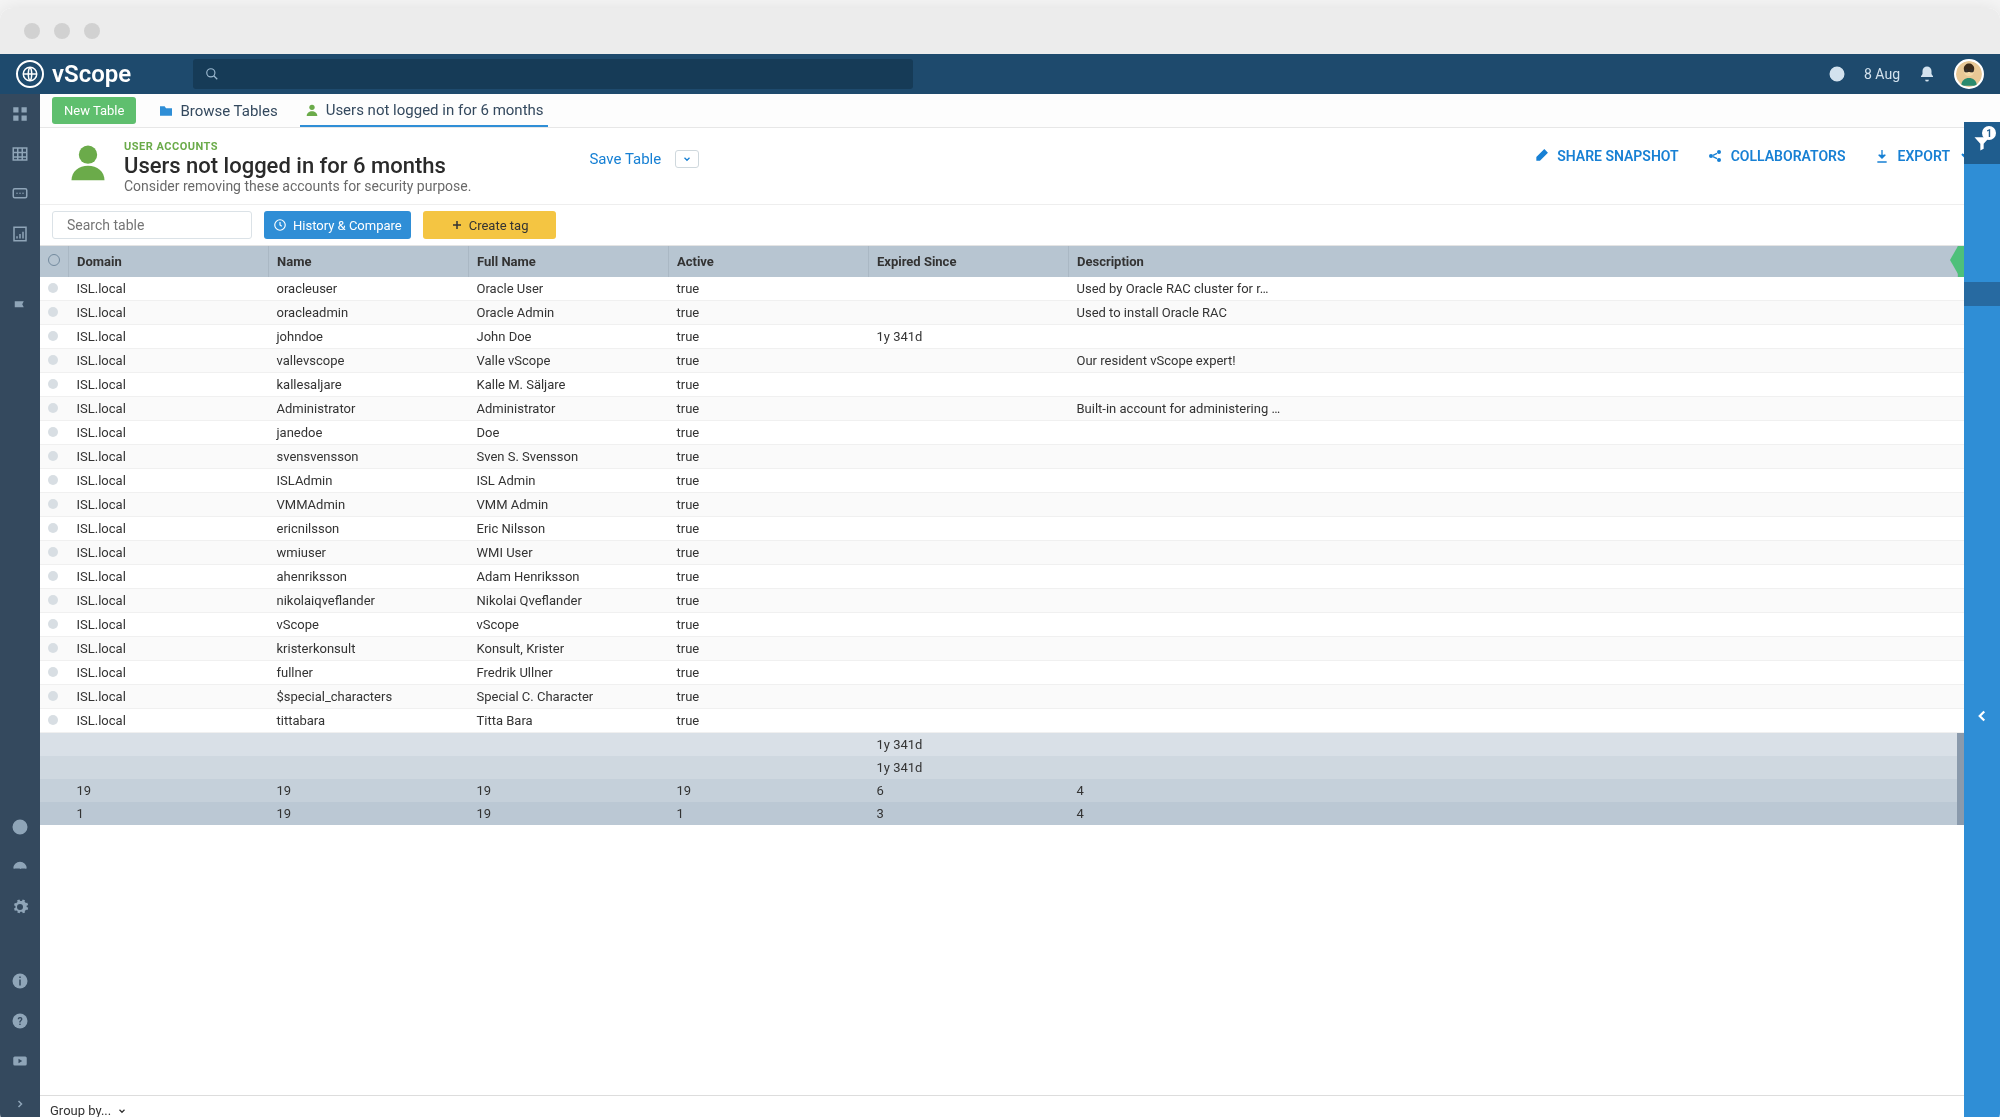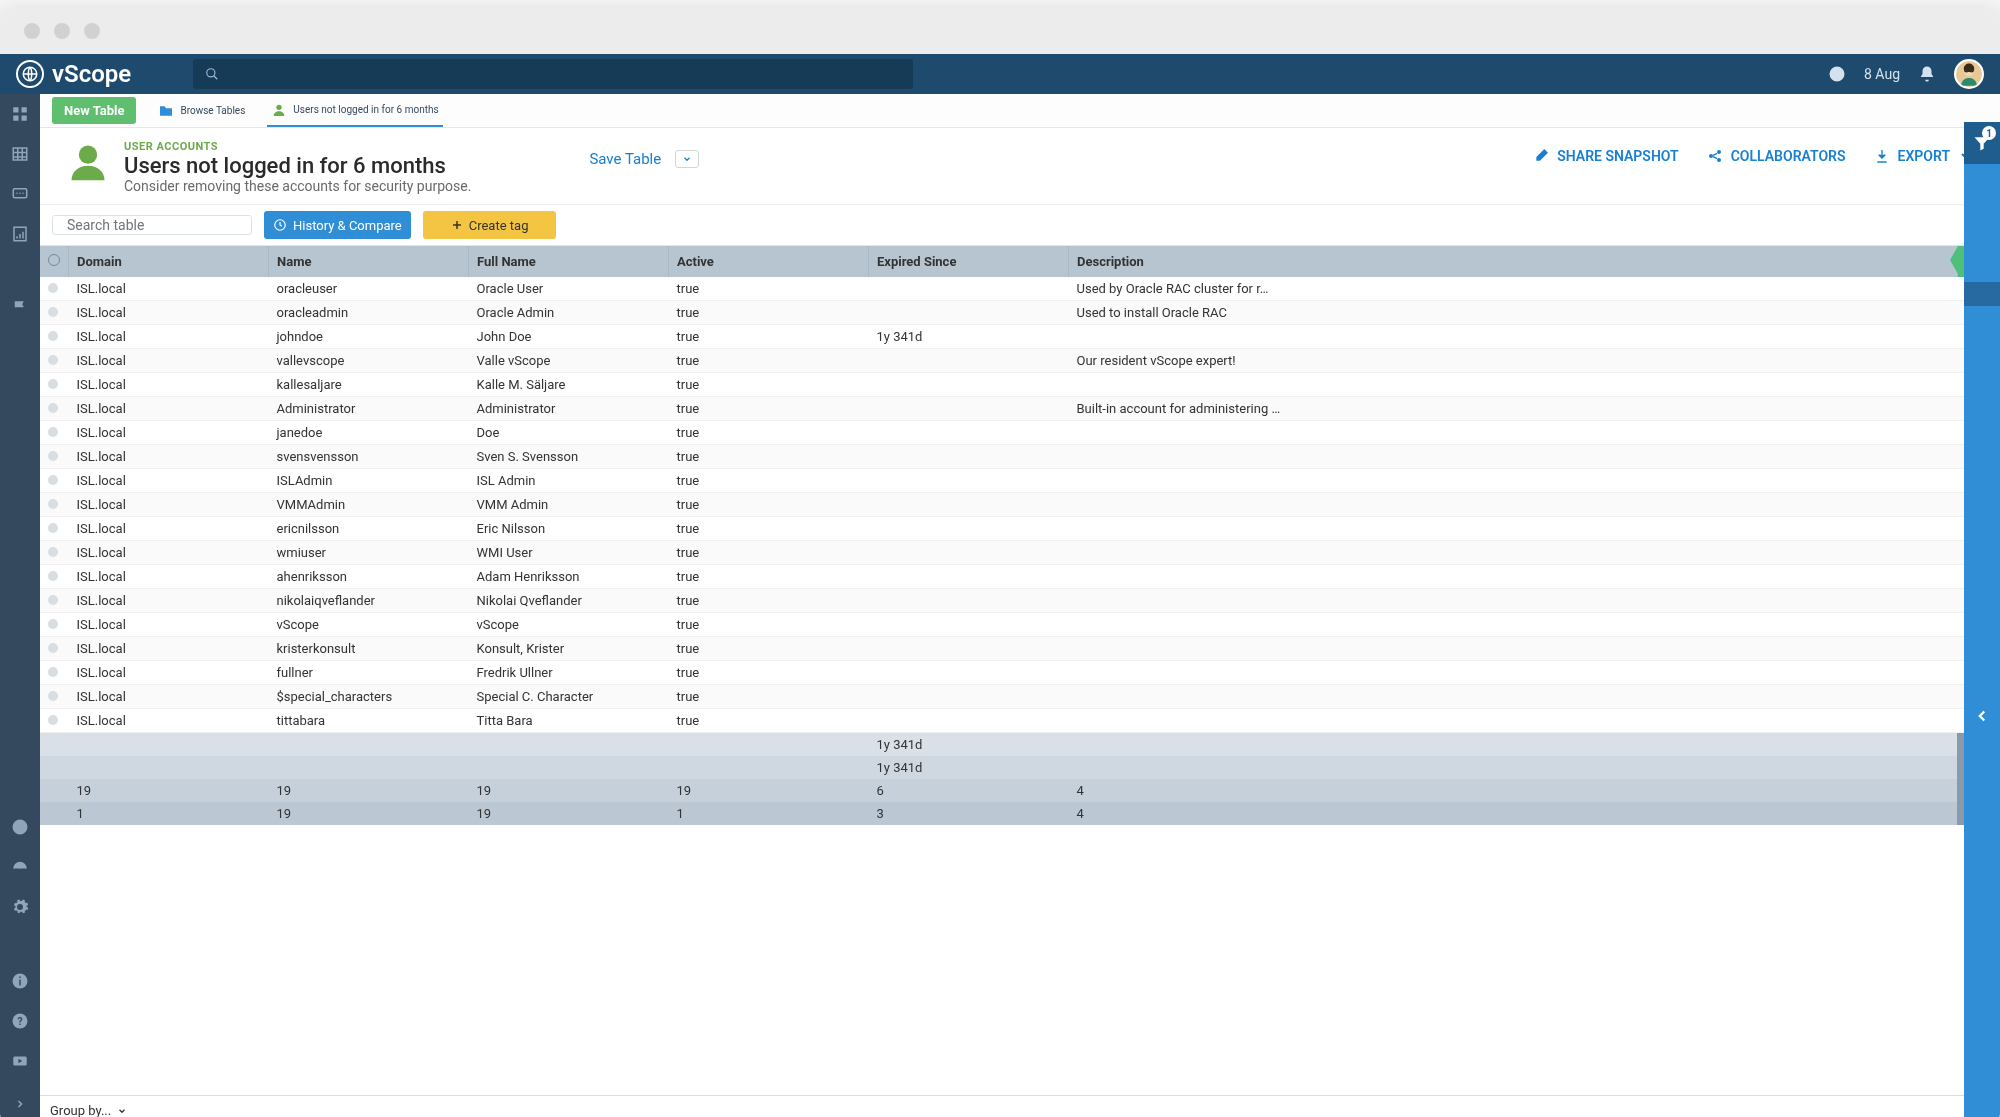--- a/index.html
+++ b/index.html
@@ -19,38 +19,38 @@
 .avatar { width:30px; height:30px; border-radius:50%; background:#fff; border:2px solid #fff; overflow:hidden; display:flex; align-items:center; justify-content:center; }
 .avatar svg { width:26px; height:26px; }
 .below-top { display:flex; height:calc(100% - 86px); }
 .sidebar { width:40px; background:#34495e; display:flex; flex-direction:column; align-items:center; padding-top:8px; gap:16px; }
 .sb-item { width:24px; height:24px; display:flex; align-items:center; justify-content:center; color:#8fa5b8; cursor:pointer; }
 .sb-item svg { width:18px; height:18px; fill:#8fa5b8; }
 .sb-sep { flex:1; }
 .sb-chev { width:40px; height:30px; display:flex; align-items:center; justify-content:center; color:#8fa5b8; margin-bottom:6px; }
 .main { flex:1; display:flex; flex-direction:column; background:#fff; position:relative; }
 .tabs-row { height:34px; background:#fdfdfd; border-bottom:1px solid #e7e7e7; display:flex; align-items:center; padding-left:12px; gap:18px; }
-.btn-newtable { background:#5fbf6e; color:#fff; border:none; padding:6px 12px; border-radius:3px; font-size:13px; font-weight:700; cursor:pointer; }
-.tab { display:flex; align-items:center; gap:6px; font-size:10px; color:#34495e; cursor:pointer; height:100%; padding:12px 4px; }
+.btn-newtable { background:#5fbf6e; color:#fff; border:none; padding:6px 12px; border-radius:3px; font-size:13px; font-weight:400; cursor:pointer; }
+.tab { display:flex; align-items:center; gap:6px; font-size:15px; color:#34495e; cursor:pointer; height:100%; padding:12px 4px; }
 .tab.active { border-bottom:2px solid #2f8ed6; color:#34495e; }
 .tab-icon { width:16px; height:16px; }
 .header-area { padding:12px 26px 10px 26px; display:flex; align-items:flex-start; }
 .header-left { display:flex; gap:14px; }
 .user-big-icon { width:44px; height:44px; }
 .page-title-block { display:flex; flex-direction:column; }
 .category { color:#6bab4a; font-size:11px; font-weight:700; letter-spacing:.5px; }
 .page-title { font-size:22px; font-weight:500; color:#2a2a2a; }
 .page-sub { font-size:14px; color:#6a6a6a; }
 .save-table { color:#1780d4; font-size:15px; margin-left:118px; margin-top:10px; display:flex; align-items:center; gap:14px; cursor:pointer; }
 .chev-pill { border:1px solid #cfd8dd; border-radius:3px; padding:3px 6px; }
 .header-actions { margin-left:auto; display:flex; align-items:center; gap:28px; color:#1780d4; font-size:14px; font-weight:600; margin-top:8px; }
 .header-actions .act { display:flex; align-items:center; gap:8px; cursor:pointer; }
 .header-actions svg { width:16px; height:16px; fill:#1780d4; }
 .toolbar { padding:6px 12px; display:flex; align-items:center; gap:12px; border-top:1px solid #eee; border-bottom:1px solid #e4e4e4; }
-.search-table { border:1px solid #dbe2e7; border-radius:3px; height:20px; width:200px; display:flex; align-items:center; padding:0 8px; gap:6px; color:#888; }
+.search-table { border:1px solid #dbe2e7; border-radius:3px; height:28px; width:200px; display:flex; align-items:center; padding:0 8px; gap:6px; color:#888; }
 .search-table input { border:none; outline:none; font-size:14px; flex:1; }
 .btn-history { background:#2f8ed6; color:#fff; border:none; height:28px; padding:0 9px; border-radius:3px; font-size:13px; display:flex; align-items:center; gap:6px; cursor:pointer; }
 .btn-create-tag { background:#f4c542; color:#333; border:none; height:28px; padding:0 28px; border-radius:3px; font-size:13px; display:flex; align-items:center; gap:6px; cursor:pointer; }
 .table-wrap { flex:1; overflow:auto; position:relative; }
 table { border-collapse:collapse; width:100%; font-size:13px; }
 thead th { background:#b7c5d1; color:#333; text-align:left; padding:5px 8px; font-weight:700; border-right:1px solid #aab8c4; position:sticky; top:0; }
 .col-chk { width:28px; background:#b7c5d1; }
 .chk-circle { width:12px; height:12px; border-radius:50%; border:1px solid #738a9e; display:inline-block; }
 tbody td { padding:4px 8px; border-bottom:1px solid #f0f0f0; color:#333; white-space:nowrap; overflow:hidden; text-overflow:ellipsis; }
 tbody tr:nth-child(even) td { background:#fafafa; }

